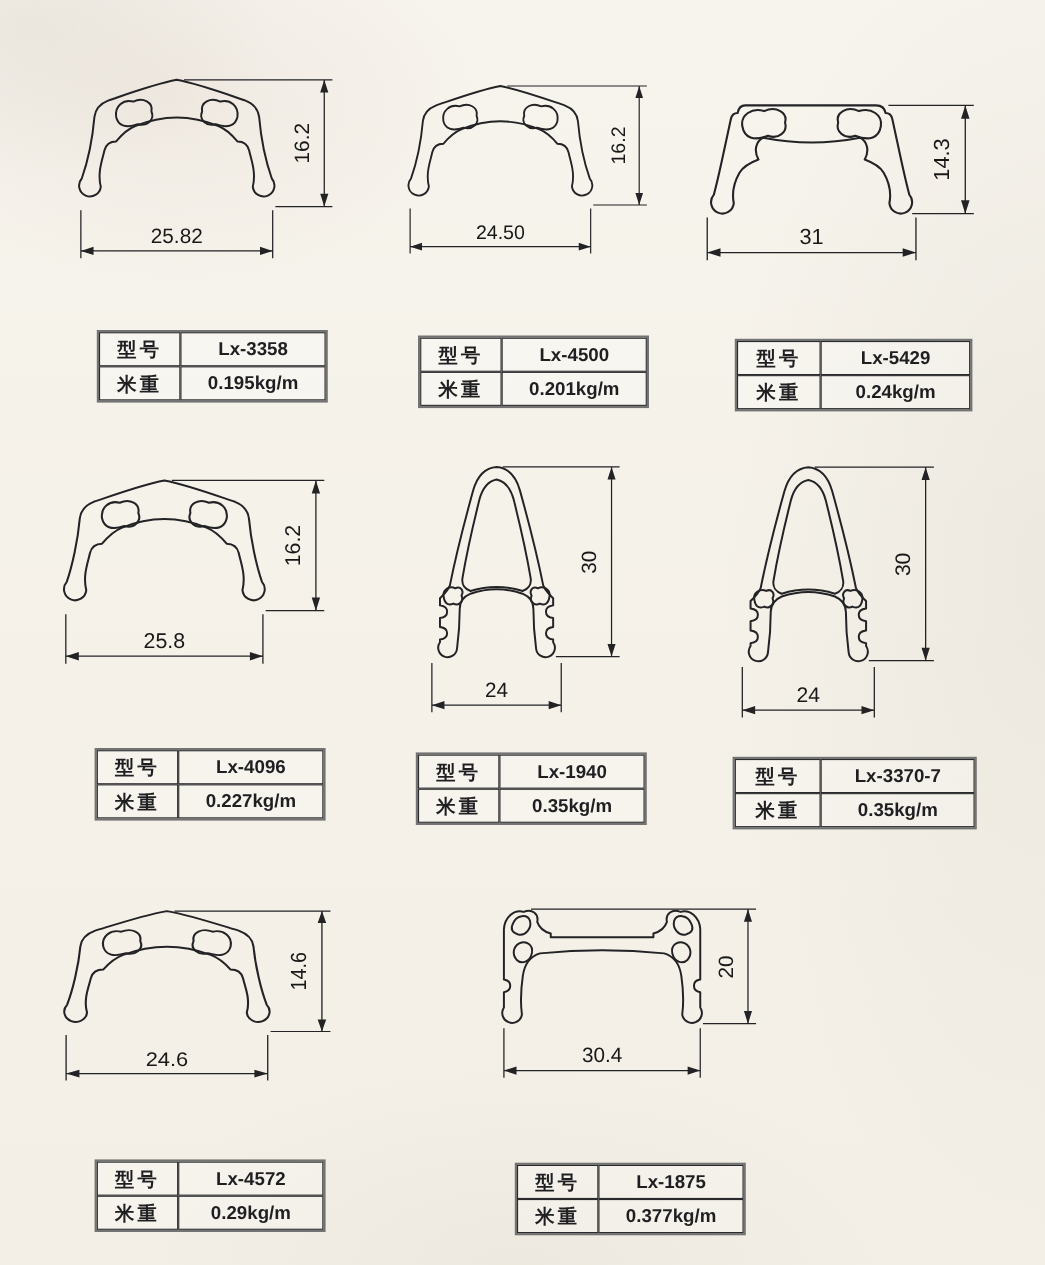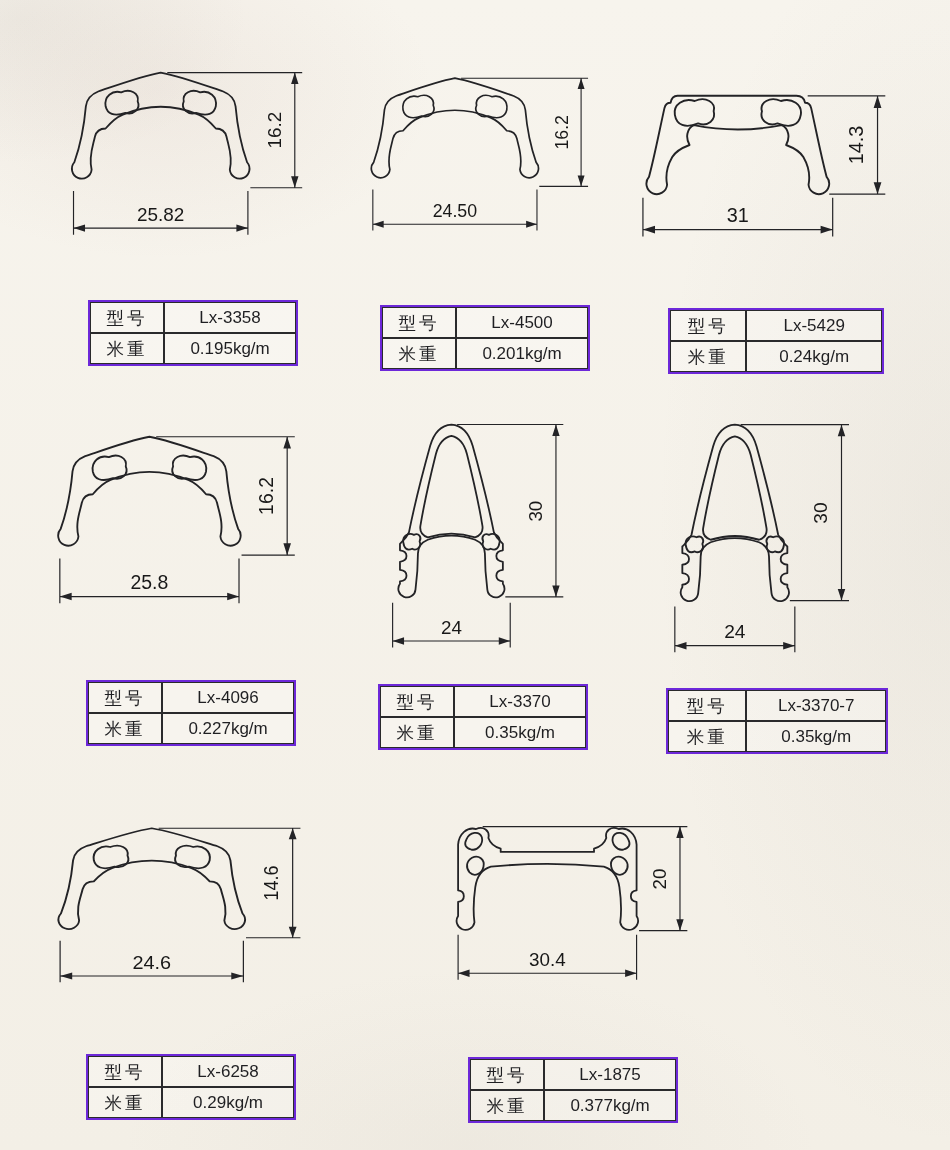--- a/index.html
+++ b/index.html
@@ -15,21 +15,21 @@
     color:#1f1f22;
   }
   .fig{position:absolute;}
   .fig svg{width:100%;height:100%;display:block;}
   .profile path{fill:none;stroke:#232326;stroke-width:2.2;stroke-linejoin:round;stroke-linecap:round;}
   .dim .line{fill:none;stroke:#232326;stroke-width:1.4;}
   .dim .arrow{fill:#232326;stroke:none;}
   .dim text{font-family:"Liberation Sans","DejaVu Sans",sans-serif;font-size:23px;fill:#181818;}
   .spec-table{
     position:absolute;display:grid;grid-template-columns:36% 64%;
-    border:2px solid #6d28d9;background:rgba(255,255,255,0.25);
+    border:2px solid #737373;background:rgba(255,255,255,0.25);font-weight:bold;
   }
   .spec-table .cell{
     border:1px solid #2a2a2c;height:29px;display:flex;align-items:center;justify-content:center;
     font-size:17px;white-space:nowrap;
   }
   .spec-table .label{letter-spacing:3px;font-size:17.5px;}
 </style>
 </head>
 <body>
 
@@ -220,35 +220,35 @@
 
 <div class="spec-table" style="left:86px;top:680px;width:206px;">
   <div class="cell label">型号</div>
   <div class="cell value">Lx-4096</div>
   <div class="cell label">米重</div>
   <div class="cell value">0.227kg/m</div>
 </div>
 
 <div class="spec-table" style="left:378px;top:684px;width:206px;">
   <div class="cell label">型号</div>
-  <div class="cell value">Lx-3370</div>
+  <div class="cell value">Lx-1940</div>
   <div class="cell label">米重</div>
   <div class="cell value">0.35kg/m</div>
 </div>
 
 <div class="spec-table" style="left:666px;top:688px;width:218px;">
   <div class="cell label">型号</div>
   <div class="cell value">Lx-3370-7</div>
   <div class="cell label">米重</div>
   <div class="cell value">0.35kg/m</div>
 </div>
 
 <div class="spec-table" style="left:86px;top:1054px;width:206px;">
   <div class="cell label">型号</div>
-  <div class="cell value">Lx-6258</div>
+  <div class="cell value">Lx-4572</div>
   <div class="cell label">米重</div>
   <div class="cell value">0.29kg/m</div>
 </div>
 
 <div class="spec-table" style="left:468px;top:1057px;width:206px;">
   <div class="cell label">型号</div>
   <div class="cell value">Lx-1875</div>
   <div class="cell label">米重</div>
   <div class="cell value">0.377kg/m</div>
 </div>

